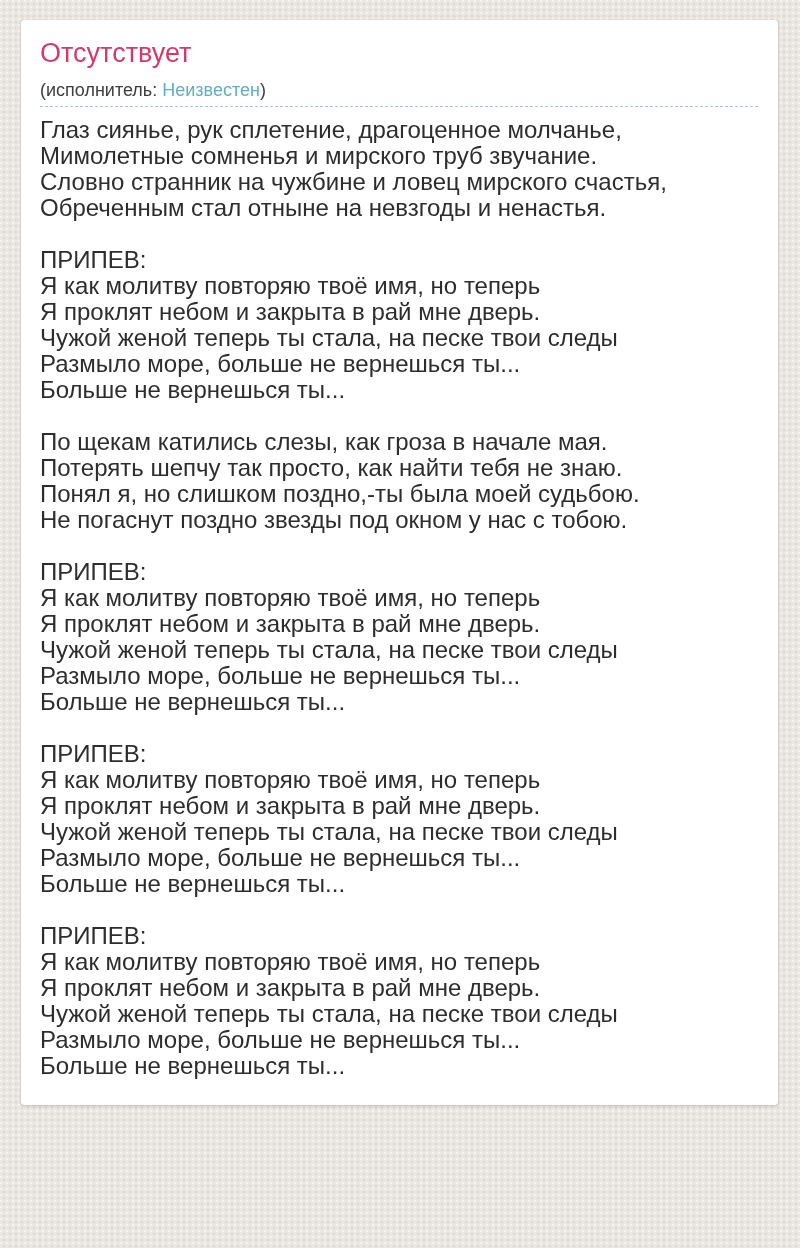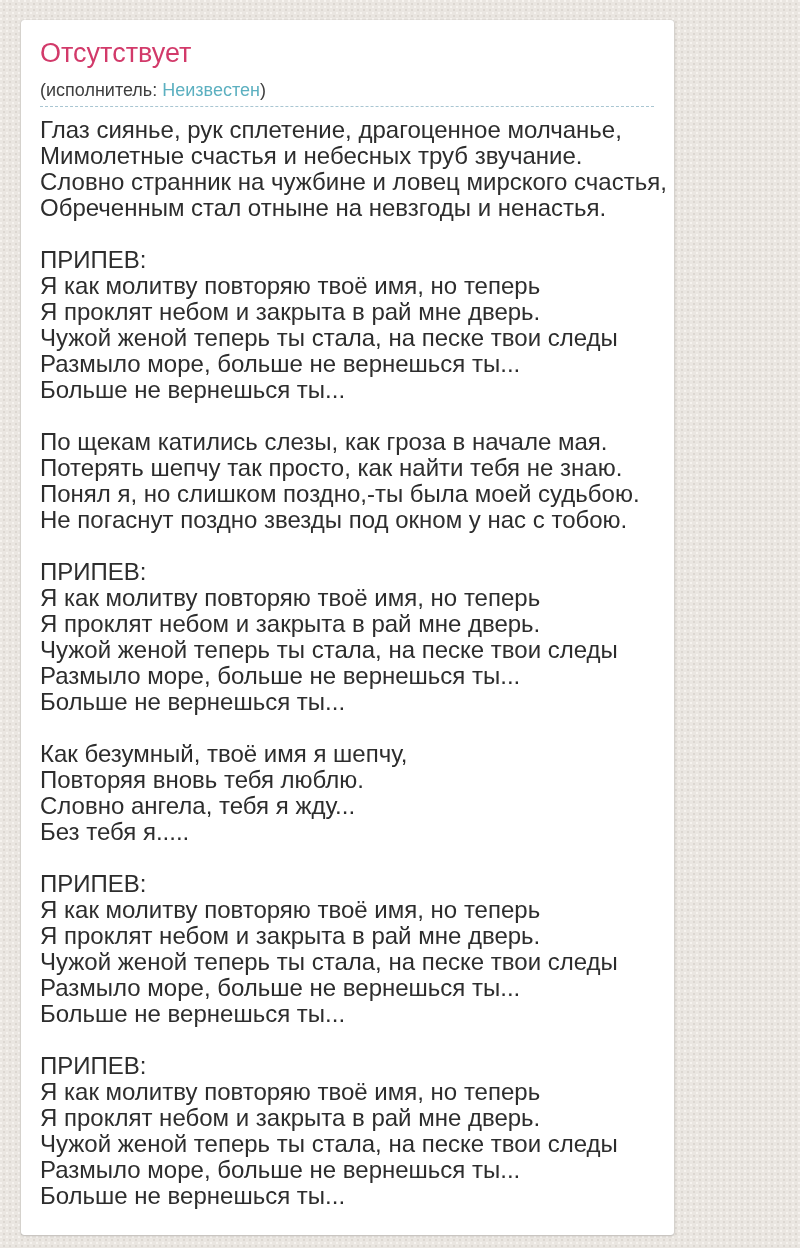--- a/index.html
+++ b/index.html
@@ -13,21 +13,21 @@
     overflow: hidden;
     font-family: "Liberation Sans", "DejaVu Sans", sans-serif;
     background-color: var(--page-background, #eae6e1);
     background-image:
       radial-gradient(circle at 1px 1px, #f6f3ef 1px, transparent 1.4px),
       radial-gradient(circle at 1px 1px, #dcd7d1 1px, transparent 1.4px);
     background-size: 6px 6px, 6px 6px;
     background-position: 0 0, 3px 3px;
   }
   .card {
-    width: 653px;
+    width: 757px;
     margin: 20px 22px 0 21px;
     background: var(--card-background, #ffffff);
     border-radius: 3px;
     box-shadow: 0 1px 3px rgba(0,0,0,0.18), 0 0 1px rgba(0,0,0,0.25);
     padding: 17px 20px 26px 19px;
   }
   .header {
     border-bottom: 1px dashed var(--divider, #a9c6d2);
     padding-bottom: 5px;
   }
@@ -66,21 +66,21 @@
 <div class="card">
   <div class="header">
     <h1 class="song-title">Отсутствует</h1>
     <div class="subtitle">
       <span>(исполнитель:</span><a class="artist-link" href="#">Неизвестен</a><span>)</span>
     </div>
   </div>
   <div class="lyrics">
       <div class="block">
         <div class="line">Глаз сиянье, рук сплетение, драгоценное молчанье,</div>
-        <div class="line">Мимолетные счастья и небесных труб звучание.</div>
+        <div class="line">Мимолетные сомненья и мирского труб звучание.</div>
         <div class="line">Словно странник на чужбине и ловец мирского счастья,</div>
         <div class="line">Обреченным стал отныне на невзгоды и ненастья.</div>
       </div>
       <div class="block">
         <div class="line">ПРИПЕВ:</div>
         <div class="line">Я как молитву повторяю твоё имя, но теперь</div>
         <div class="line">Я проклят небом и закрыта в рай мне дверь.</div>
         <div class="line">Чужой женой теперь ты стала, на песке твои следы</div>
         <div class="line">Размыло море, больше не вернешься ты...</div>
         <div class="line">Больше не вернешься ты...</div>
@@ -93,26 +93,20 @@
       </div>
       <div class="block">
         <div class="line">ПРИПЕВ:</div>
         <div class="line">Я как молитву повторяю твоё имя, но теперь</div>
         <div class="line">Я проклят небом и закрыта в рай мне дверь.</div>
         <div class="line">Чужой женой теперь ты стала, на песке твои следы</div>
         <div class="line">Размыло море, больше не вернешься ты...</div>
         <div class="line">Больше не вернешься ты...</div>
       </div>
       <div class="block">
-        <div class="line">Как безумный, твоё имя я шепчу,</div>
-        <div class="line">Повторяя вновь тебя люблю.</div>
-        <div class="line">Словно ангела, тебя я жду...</div>
-        <div class="line">Без тебя я.....</div>
-      </div>
-      <div class="block">
         <div class="line">ПРИПЕВ:</div>
         <div class="line">Я как молитву повторяю твоё имя, но теперь</div>
         <div class="line">Я проклят небом и закрыта в рай мне дверь.</div>
         <div class="line">Чужой женой теперь ты стала, на песке твои следы</div>
         <div class="line">Размыло море, больше не вернешься ты...</div>
         <div class="line">Больше не вернешься ты...</div>
       </div>
       <div class="block">
         <div class="line">ПРИПЕВ:</div>
         <div class="line">Я как молитву повторяю твоё имя, но теперь</div>

